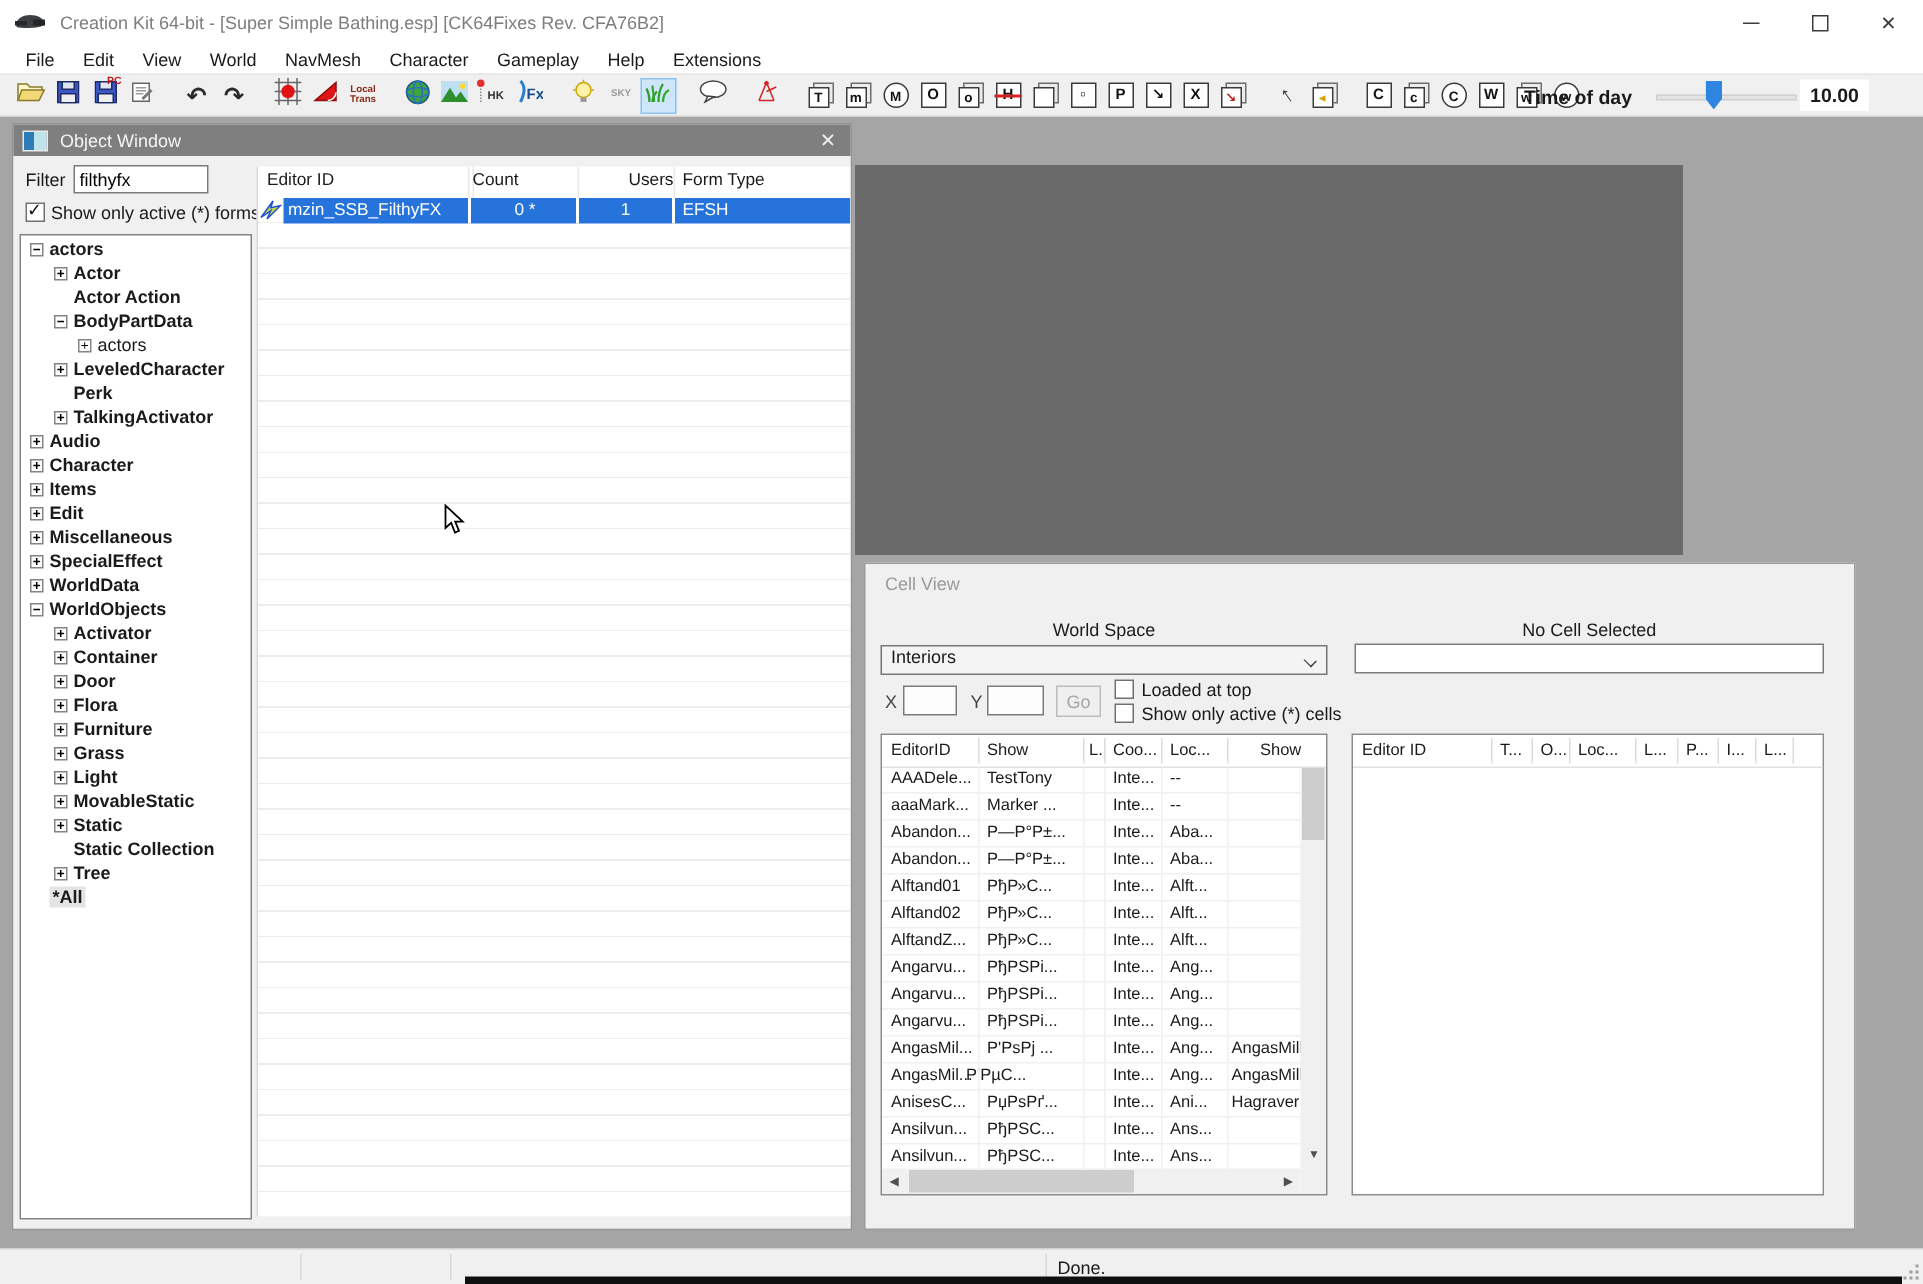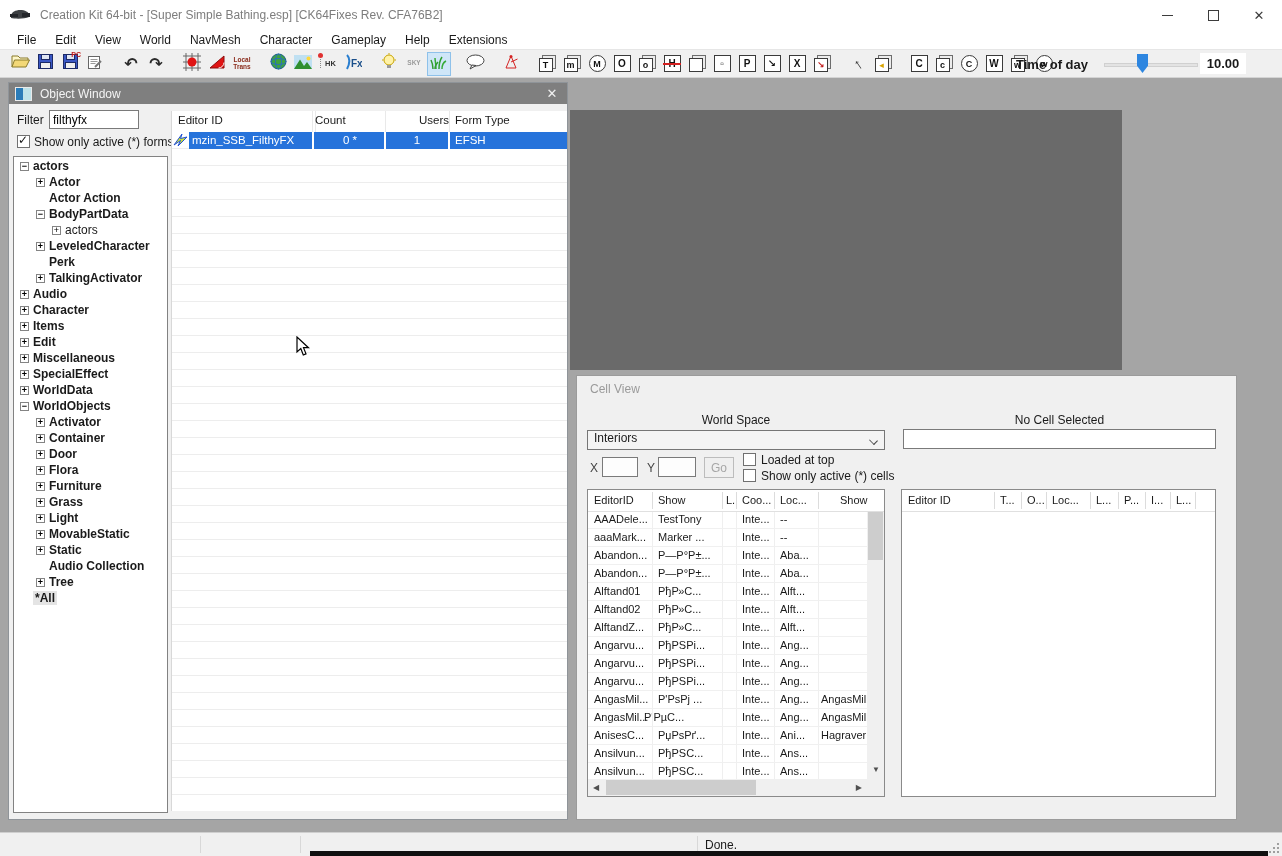--- a/index.html
+++ b/index.html
@@ -448,21 +448,21 @@
             <div class="tree-row bold" style="padding-left: 22px;">
               <span class="xp">+</span>
               <span class="t">MovableStatic</span>
             </div>
             <div class="tree-row bold" style="padding-left: 22px;">
               <span class="xp">+</span>
               <span class="t">Static</span>
             </div>
             <div class="tree-row bold" style="padding-left: 22px;">
               <span class="xp none"></span>
-              <span class="t">Audio Collection</span>
+              <span class="t">Static Collection</span>
             </div>
             <div class="tree-row bold" style="padding-left: 22px;">
               <span class="xp">+</span>
               <span class="t">Tree</span>
             </div>
             <div class="tree-row bold" style="padding-left: 6px;">
               <span class="xp none"></span>
               <span class="t sel">*All</span>
             </div>
           </div>

